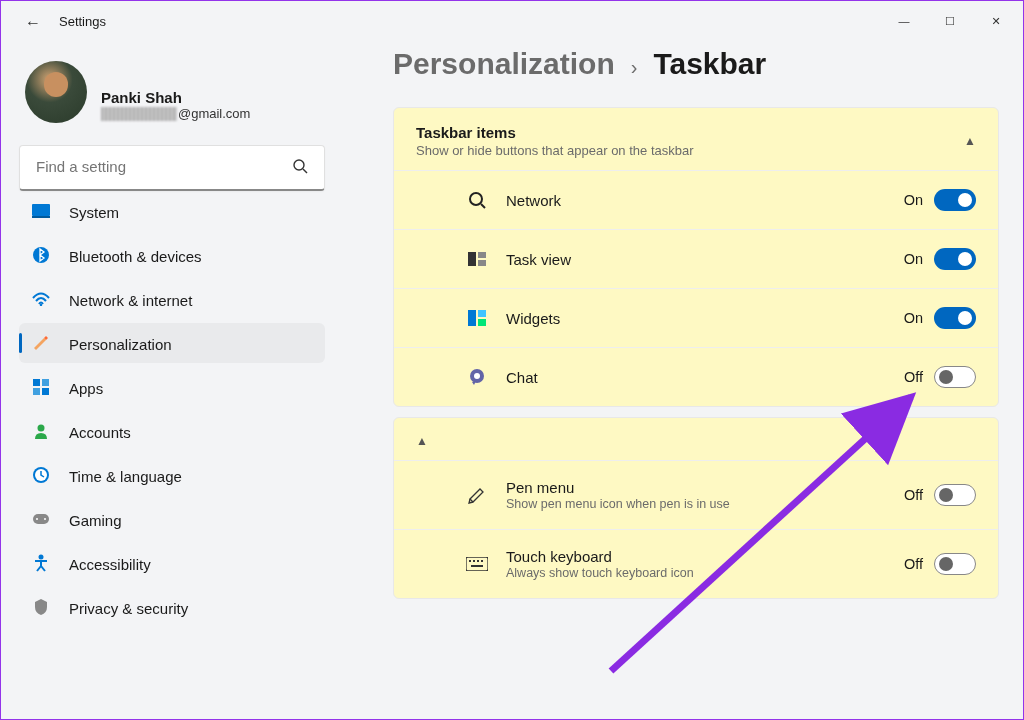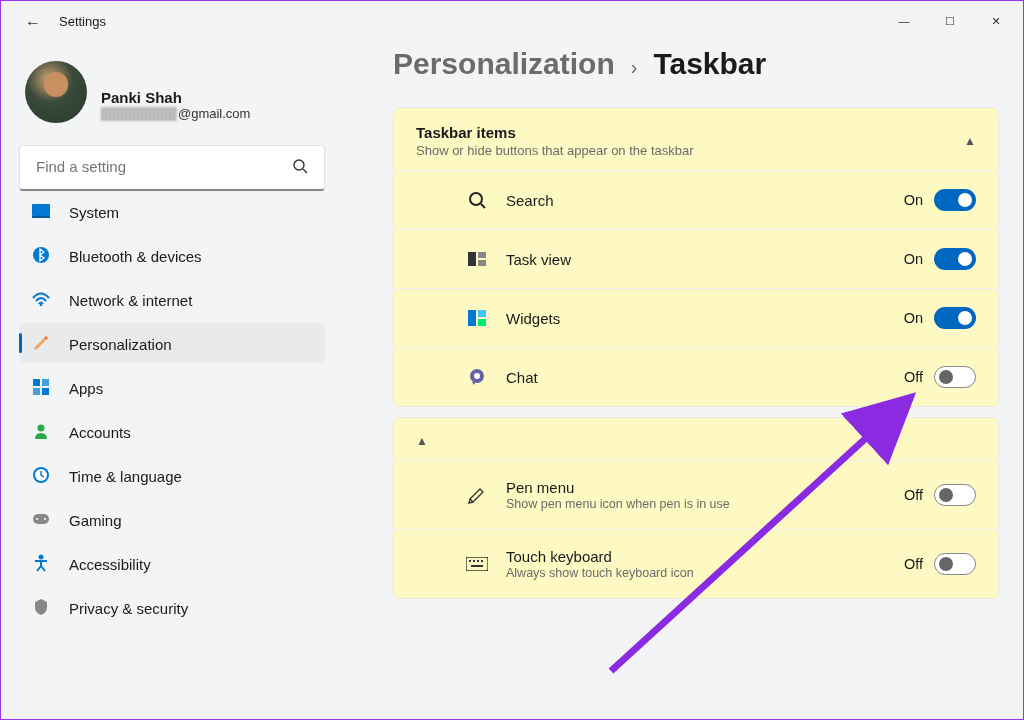--- a/index.html
+++ b/index.html
@@ -211,21 +211,21 @@
       </div>
 
       <div class="row">
         <span class="row-ico">
             <svg width="18" height="18">
               <circle cx="8" cy="8" r="6" fill="none" stroke="#222" stroke-width="2"></circle>
               <line x1="13" y1="13" x2="17" y2="17" stroke="#222" stroke-width="2"></line>
             </svg>
           </span>
         <div class="row-text">
-            <div class="row-label">Search</div>
+            <div class="row-label">Network</div>
           </div>
         <div class="toggle-wrap">
           <span class="toggle-state">On</span>
           <div class="toggle on"></div>
         </div>
       </div>
 
       <div class="row">
         <span class="row-ico">
             <svg width="18" height="14">

